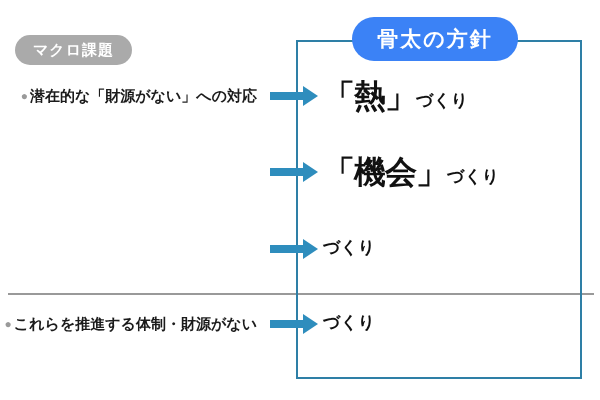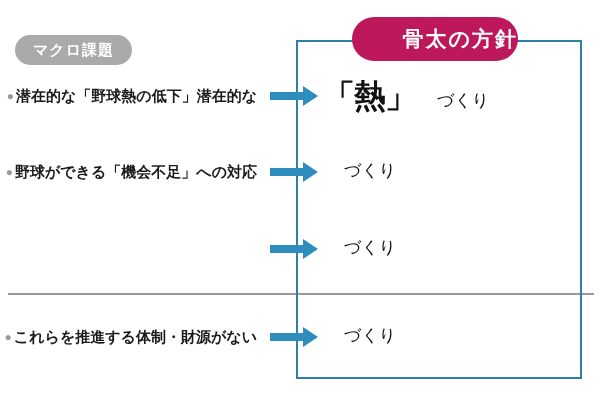--- a/index.html
+++ b/index.html
@@ -40,26 +40,26 @@
     border: 2px solid #2e7fa6;
     background: transparent;
     z-index: 2;
   }
 
   
   .blue-badge {
     position: absolute;
     left: 352px; top: 17px;
     width: 166px; height: 44px;
-    background: #be185d;
+    background: #3b82f6;
     color: #ffffff;
     font-size: 21px;
     font-weight: 700;
     line-height: 44px;
-    text-align: right;
+    text-align: center;
     border-radius: 22px;
     letter-spacing: 2px;
     z-index: 6;
   }
 
   
   .divider {
     position: absolute;
     left: 8px; top: 293px;
     width: 586px; height: 2px;
@@ -81,21 +81,21 @@
   }
   .issue .bullet {
     color: #9a9a9a;
     font-size: 12px;
     margin-right: 2px;
     vertical-align: 1px;
   }
   .y1 { top: 96px; }
   .y2 { top: 172px; }
   .y3 { top: 249px; }
-  .y4 { top: 337px; }
+  .y4 { top: 324px; }
 
   
   .arrow {
     position: absolute;
     left: 270px;
     width: 48px; height: 20px;
     transform: translateY(-50%);
     z-index: 4;
   }
   .arrow .shaft {
@@ -125,56 +125,55 @@
     z-index: 3;
   }
   .policy .main {
     font-size: 32px;
     font-weight: 800;
     line-height: 1;
     letter-spacing: -1px;
   }
   .policy .suffix {
     font-size: 17px;
-    font-weight: 400;
+    font-weight: 700;
     line-height: 1;
     padding-bottom: 3px;
-    margin-left: 21px;
   }
   .policy.tight .main { font-size: 29px; }
 </style>
 </head>
 <body>
 
 <div class="canvas">
 
   <div class="gray-badge">マクロ課題</div>
 
   <div class="policy-box"></div>
 
   <div class="blue-badge">骨太の方針</div>
 
   <div class="divider"></div>
 
-  <div class="issue y1"><span class="bullet">●</span><span>潜在的な「野球熱の低下」潜在的な</span></div>
+  <div class="issue y1"><span class="bullet">●</span><span>潜在的な「財源がない」への対応</span></div>
   <div class="arrow y1">
       <div class="shaft"></div>
       <div class="head"></div>
     </div>
   <div class="policy y1">
       <span class="main">「熱」</span>
       <span class="suffix">づくり</span>
     </div>
 
-  <div class="issue y2"><span class="bullet">●</span><span>野球ができる「機会不足」への対応</span></div>
   <div class="arrow y2">
       <div class="shaft"></div>
       <div class="head"></div>
     </div>
   <div class="policy y2">
+      <span class="main">「機会」</span>
       <span class="suffix">づくり</span>
     </div>
 
   <div class="arrow y3">
       <div class="shaft"></div>
       <div class="head"></div>
     </div>
   <div class="policy y3">
       <span class="suffix">づくり</span>
     </div>

